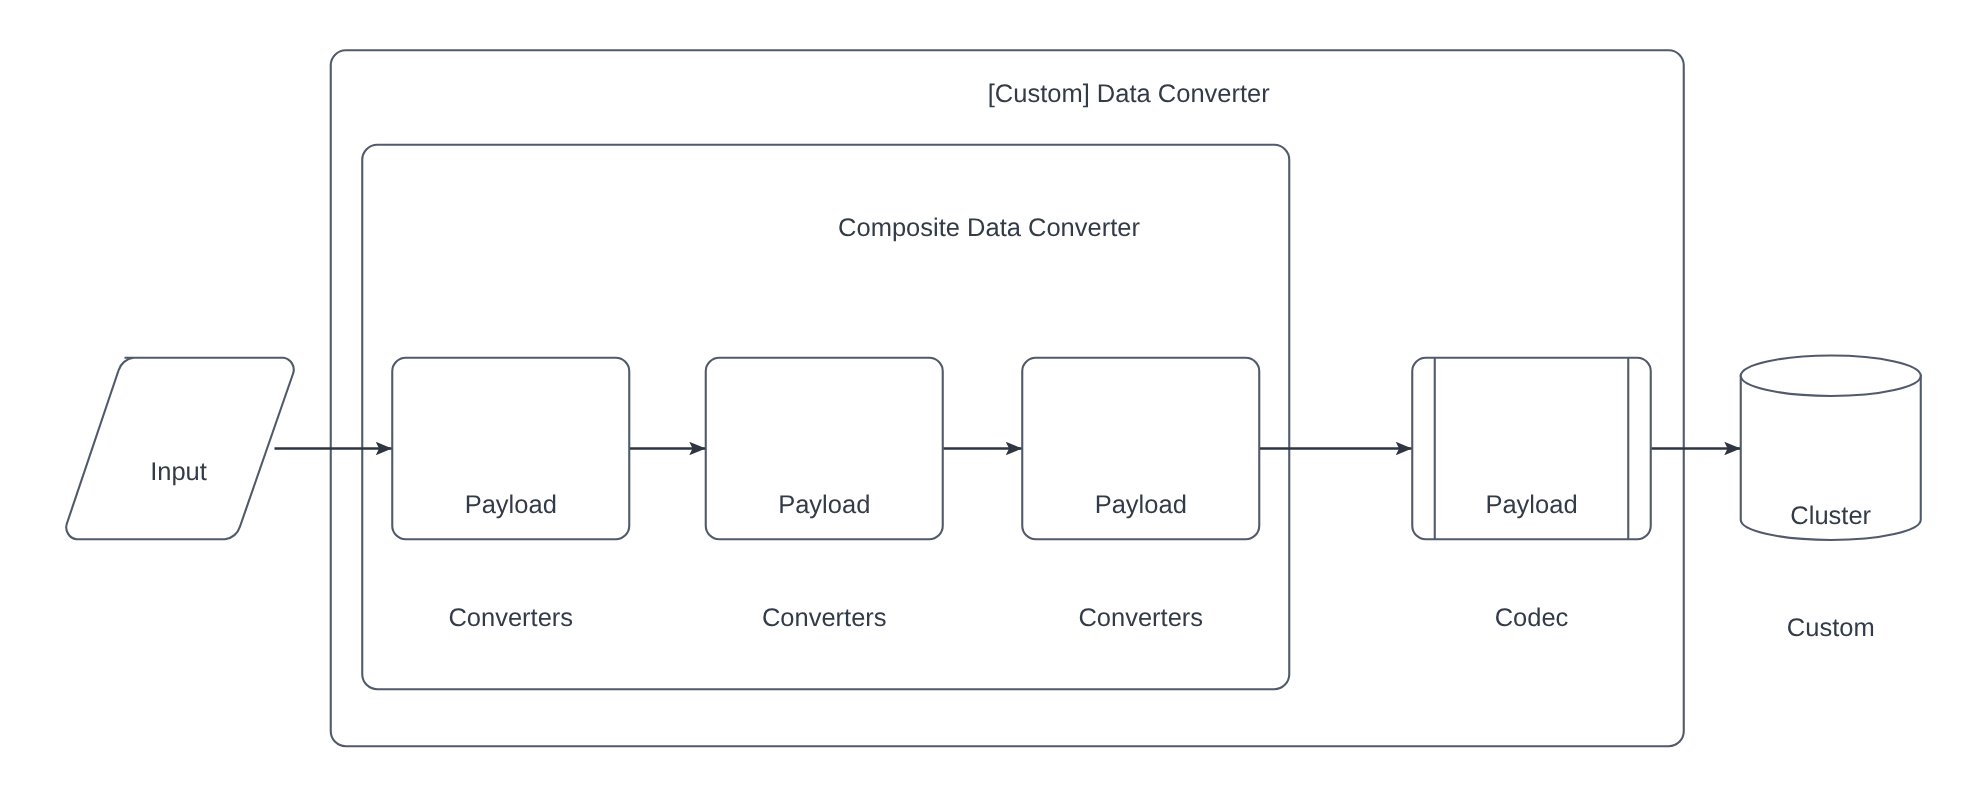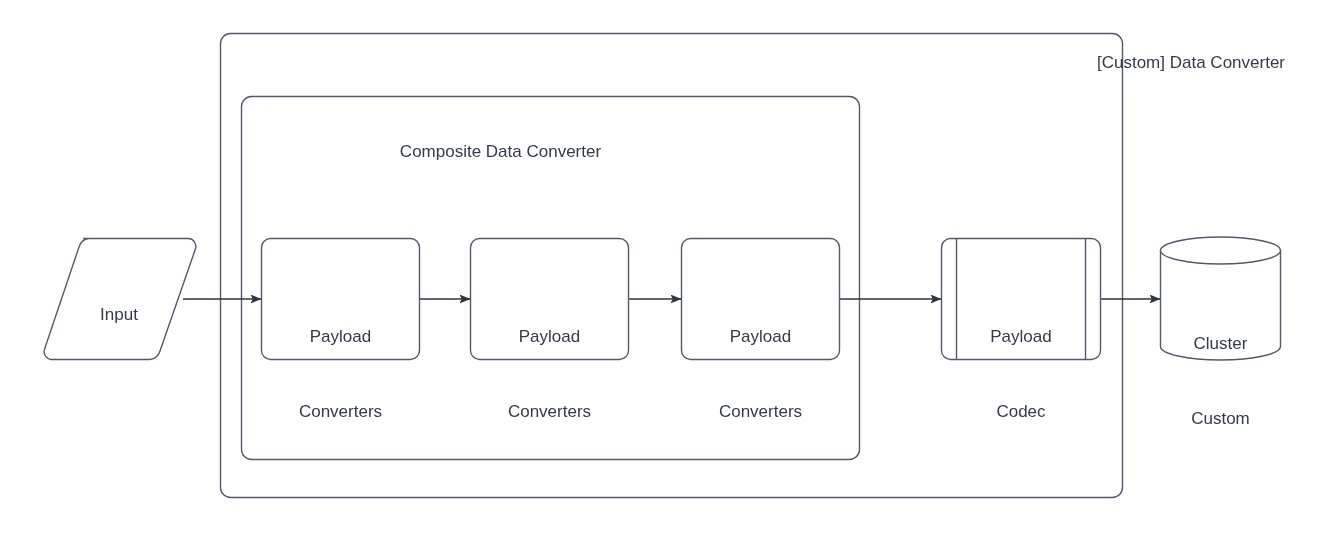--- a/index.html
+++ b/index.html
@@ -74,23 +74,23 @@
 
     <line x1="420" y1="299" x2="470" y2="299" stroke="#2f3641" stroke-width="1.6" marker-end="url(#arrowhead)"></line>
 
     <line x1="629" y1="299" x2="681" y2="299" stroke="#2f3641" stroke-width="1.6" marker-end="url(#arrowhead)"></line>
 
     <line x1="840" y1="299" x2="941" y2="299" stroke="#2f3641" stroke-width="1.6" marker-end="url(#arrowhead)"></line>
 
     <line x1="1101" y1="299" x2="1160" y2="299" stroke="#2f3641" stroke-width="1.6" marker-end="url(#arrowhead)"></line>
   </svg>
 
-  <div class="lbl" style="left:220px; top:51px; width:1065px;text-align:right;">[Custom] Data Converter</div>
+  <div class="lbl" style="left:220px; top:51px; width:1065px;">[Custom] Data Converter</div>
 
-  <div class="lbl" style="left:241px; top:140px; width:519px;">Composite Data Converter</div>
+  <div class="lbl" style="left:241px; top:140px; width:519px;text-align:right;">Composite Data Converter</div>
 
   <div class="lbl" style="left:42px; top:287px; width:154px;margin-top:16px;">Input</div>
 
   <div class="lbl lbl-2line" style="left:261px; top:274px; width:159px;">
     <div>Payload</div>
     <div>Converters</div>
   </div>
 
   <div class="lbl lbl-2line" style="left:470px; top:274px; width:159px;">
     <div>Payload</div>

